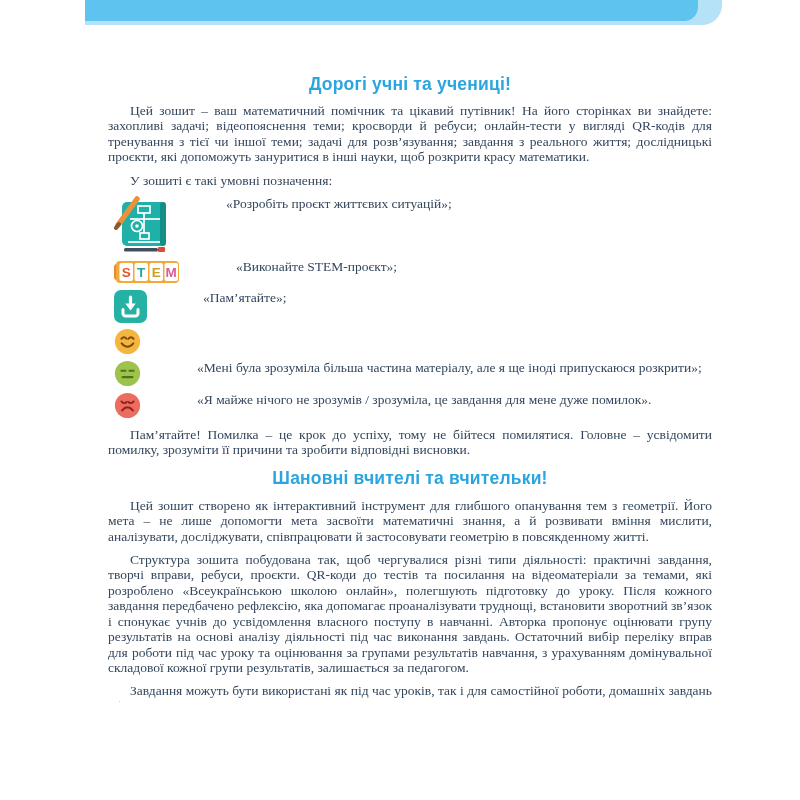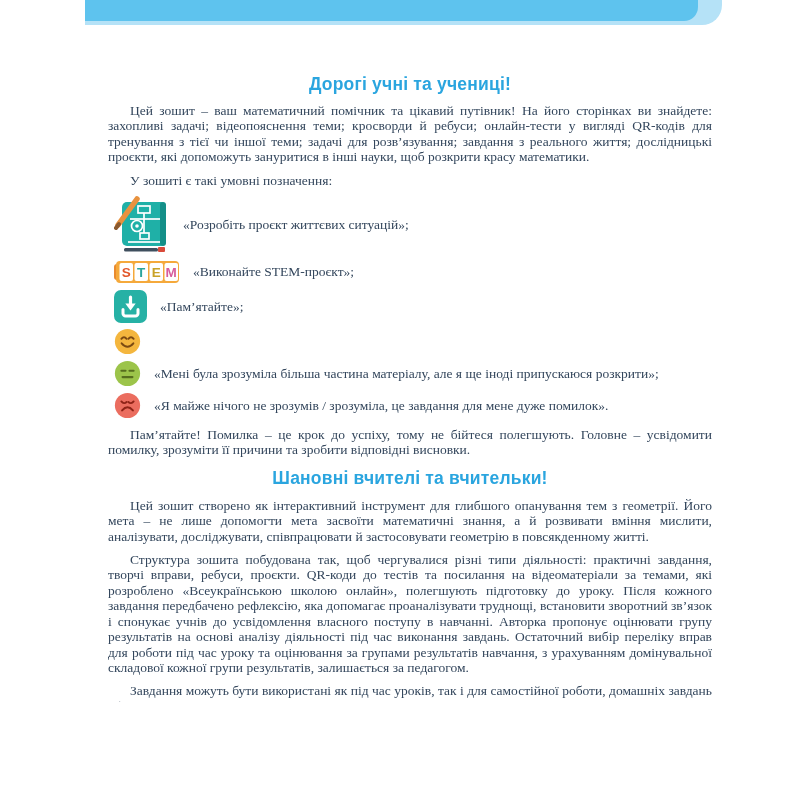--- a/index.html
+++ b/index.html
@@ -21,21 +21,21 @@
   
   .content{position:absolute;left:100px;top:74px;width:620px;}
   h2.sec{font-family:"Liberation Sans", sans-serif;font-weight:bold;font-size:17.5px;
          color:#2aa5df;text-align:center;margin:0 0 8px 0;letter-spacing:.2px;}
   h2.sec.second{margin:10px 0 9px 0;}
   p.bodytext{font-size:13.5px;line-height:15.4px;text-align:justify;margin:8px;
              text-indent:22px;}
 
   
   .legend{margin:3px 0 2px 0;}
-  .legend-row{display:flex;align-items:center;margin:5px 0;}
+  .legend-row{display:flex;align-items:flex-start;margin:5px 0;gap:43px;}
   .legend-row .icon-box{flex:0 0 auto;display:flex;align-items:center;
                         justify-content:flex-start;margin-left:14px;}
   .legend-row .lab{font-size:13.5px;line-height:15.4px;margin-left:13px;text-align:justify;}
 </style>
 </head>
 <body>
 
 <div id="page">
 
   <div class="top-bar-light"></div>
@@ -140,21 +140,21 @@
               <path d="M16 11.1 q2.9 2.8 5.8 -0.6"></path>
               <path d="M9 20.5 q6 -7 12 0"></path>
             </g>
           </svg>
         </span>
         <span class="lab">«Я майже нічого не зрозумів / зрозуміла, це завдання для мене дуже помилок».</span>
       </div>
 
     </div>
 
-    <p class="bodytext">Пам’ятайте! Помилка – це крок до успіху, тому не бійтеся полегшують. Головне – усвідомити помилку, зрозуміти її причини та зробити відповідні висновки.</p>
+    <p class="bodytext">Пам’ятайте! Помилка – це крок до успіху, тому не бійтеся помилятися. Головне – усвідомити помилку, зрозуміти її причини та зробити відповідні висновки.</p>
 
     <h2 class="sec second">Шановні вчителі та вчительки!</h2>
 
     <p class="bodytext">Цей зошит створено як інтерактивний інструмент для глибшого опанування тем з геометрії. Його мета – не лише допомогти мета засвоїти математичні знання, а й розвивати вміння мислити, аналізувати, досліджувати, співпрацювати й застосовувати геометрію в повсякденному житті.</p>
     <p class="bodytext">Структура зошита побудована так, щоб чергувалися різні типи діяльності: практичні завдання, творчі вправи, ребуси, проєкти. QR-коди до тестів та посилання на відеоматеріали за темами, які розроблено «Всеукраїнською школою онлайн», полегшують підготовку до уроку. Після кожного завдання передбачено рефлексію, яка допомагає проаналізувати труднощі, встановити зворотний зв’язок і спонукає учнів до усвідомлення власного поступу в навчанні. Авторка пропонує оцінювати групу результатів на основі аналізу діяльності під час виконання завдань. Остаточний вибір переліку вправ для роботи під час уроку та оцінювання за групами результатів навчання, з урахуванням домінувальної складової кожної групи результатів, залишається за педагогом.</p>
     <p class="bodytext">Завдання можуть бути використані як під час уроків, так і для самостійної роботи, домашніх завдань або проєктної діяльності. Рекомендуємо заохочувати учнів до самостійного пошуку відповідей, командної роботи та використання інформаційно-комунікаційних технологій (ІКТ).</p>
 
   </div>
 
   <div class="bottom-bar-light"></div>

